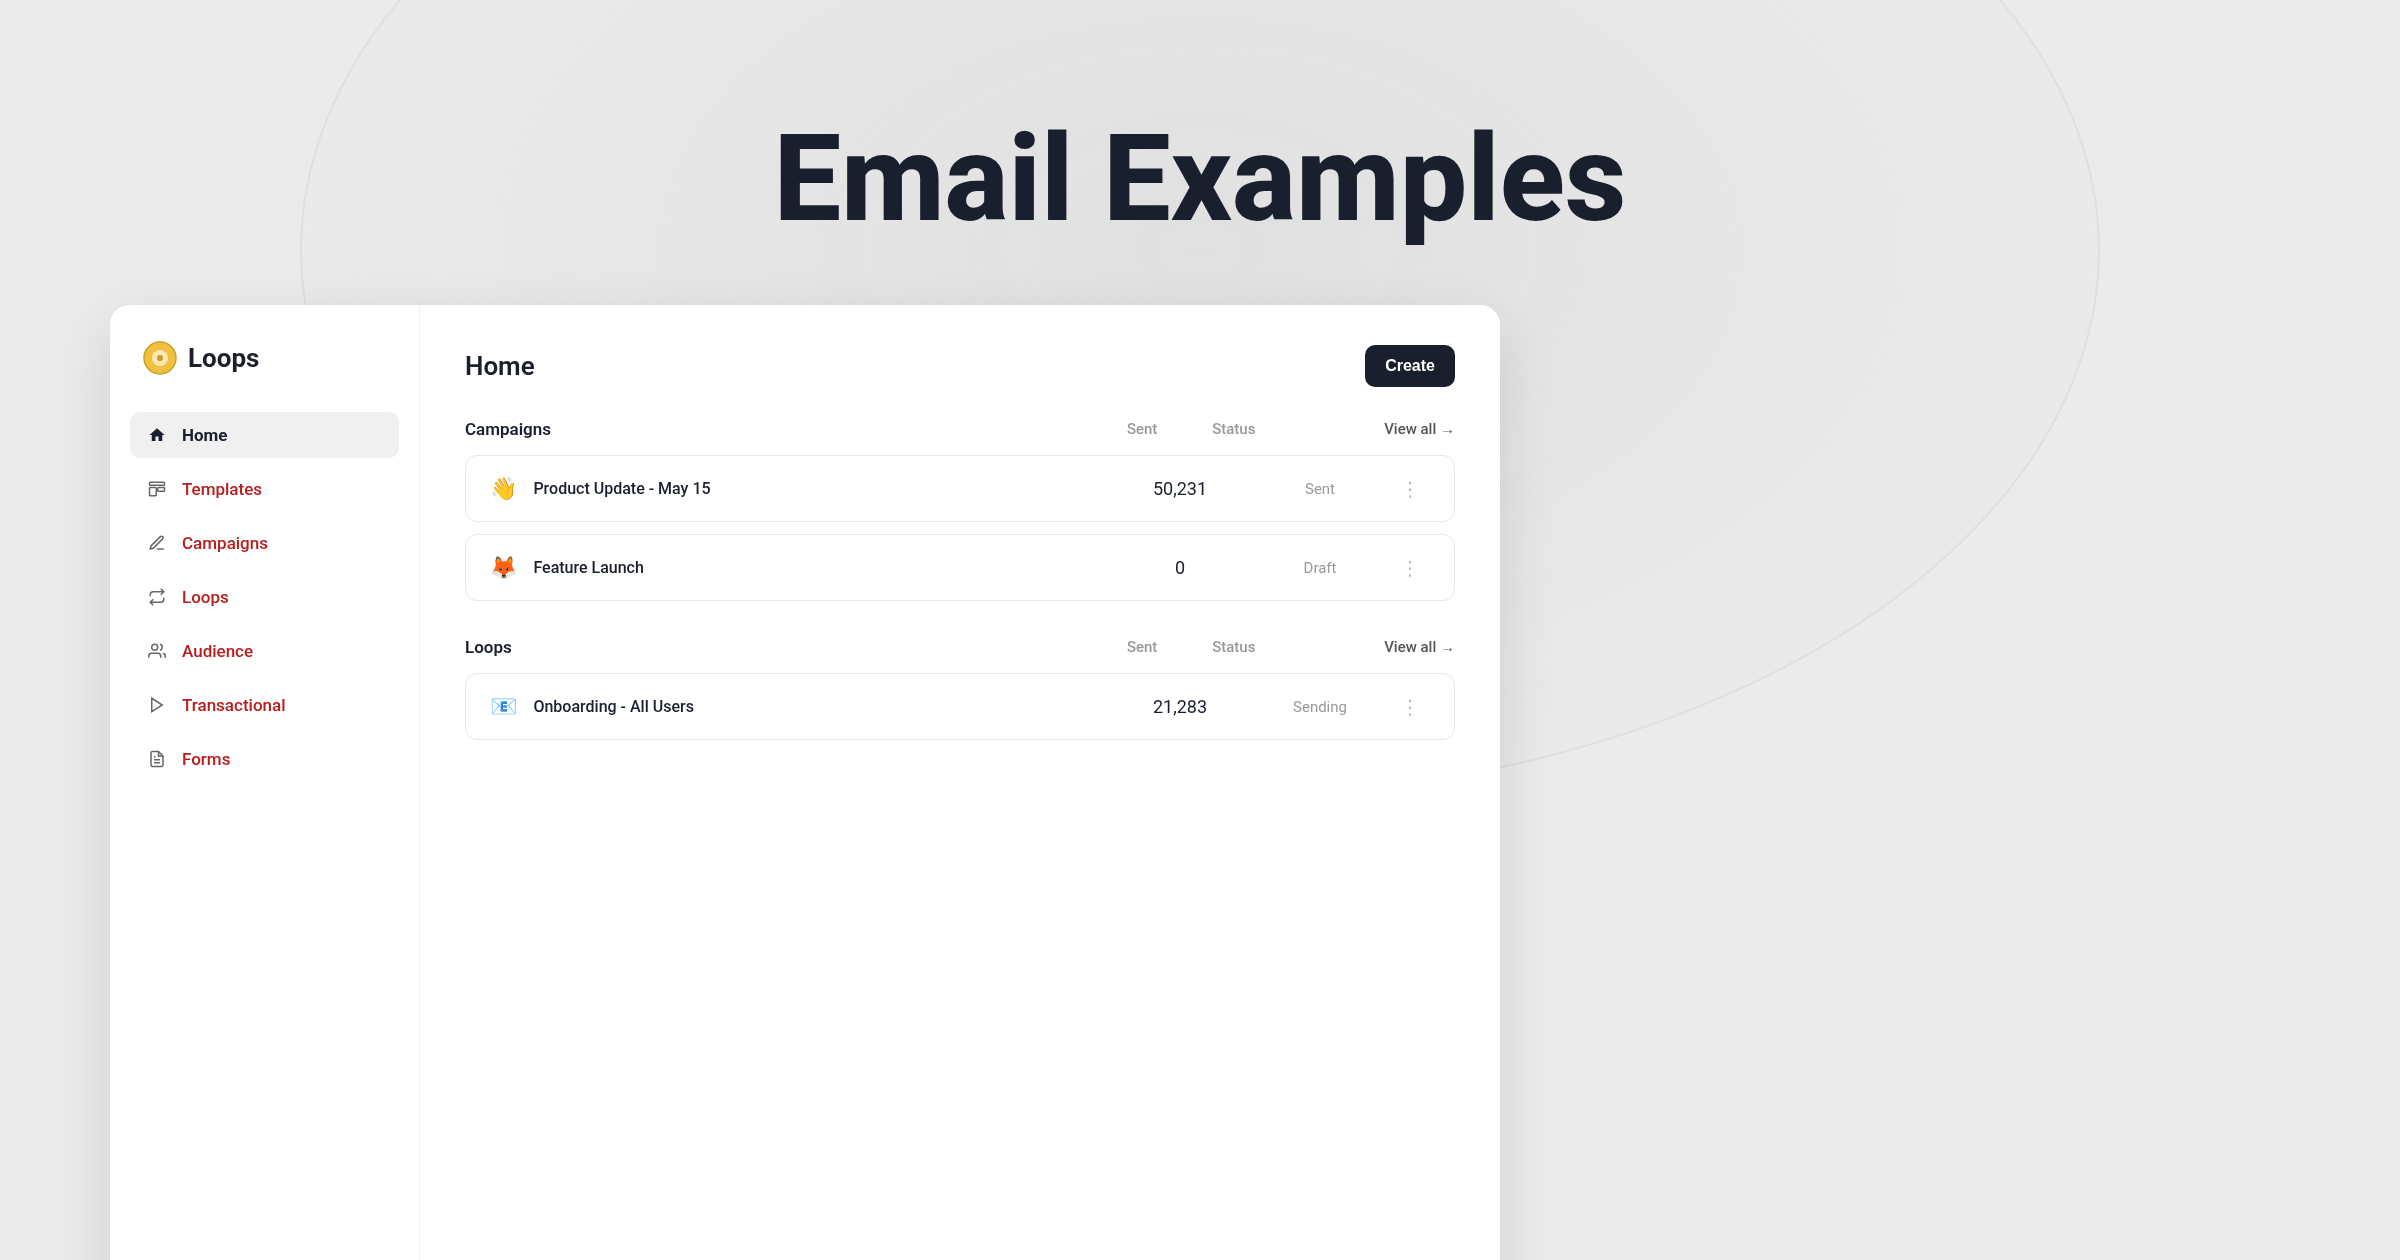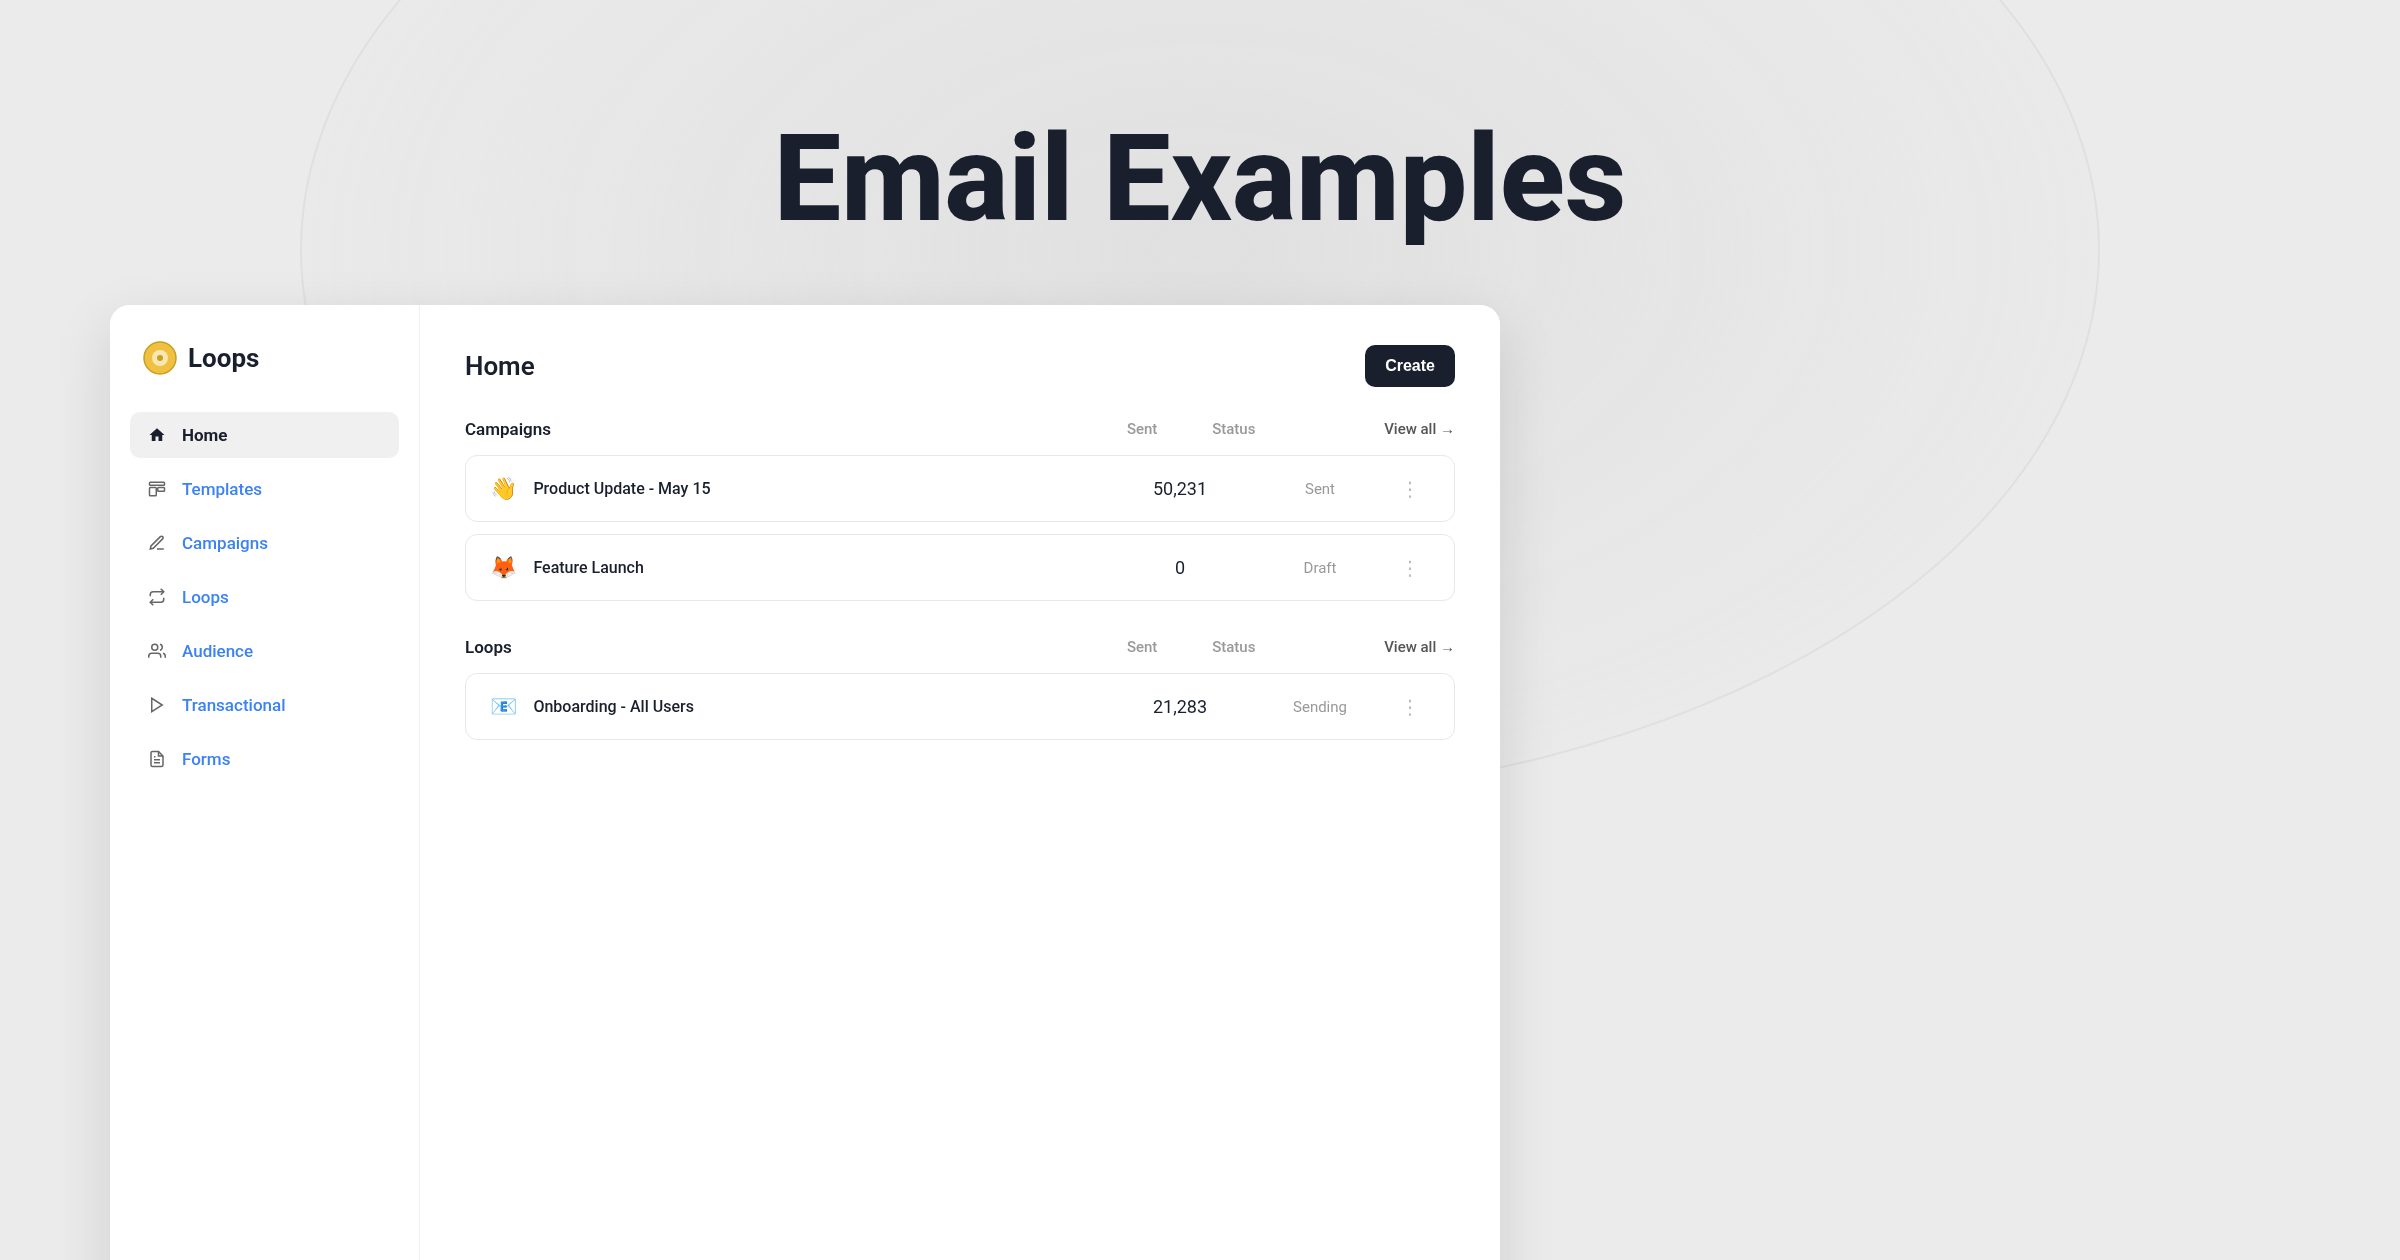--- a/index.html
+++ b/index.html
@@ -95,21 +95,21 @@
     }
 
     .nav-item {
       display: flex;
       align-items: center;
       gap: 14px;
       padding: 12px 16px;
       border-radius: 10px;
       cursor: pointer;
       font-size: 17px;
-      color: #3b82f6;
+      color: #b91c1c;
       font-weight: 500;
       transition: background 0.15s;
     }
 
     .nav-item.active {
       background: #f0f0f0;
       color: #1a1f2e;
       font-weight: 700;
     }
 

